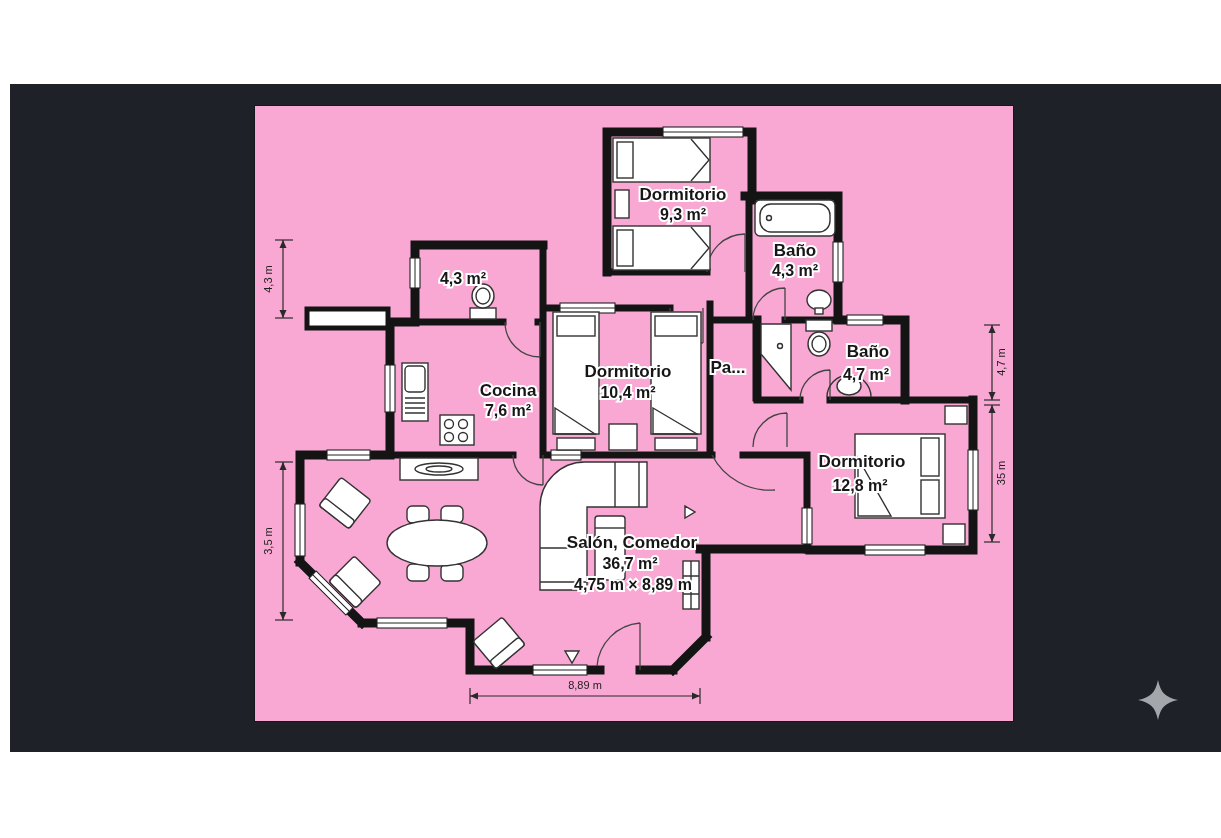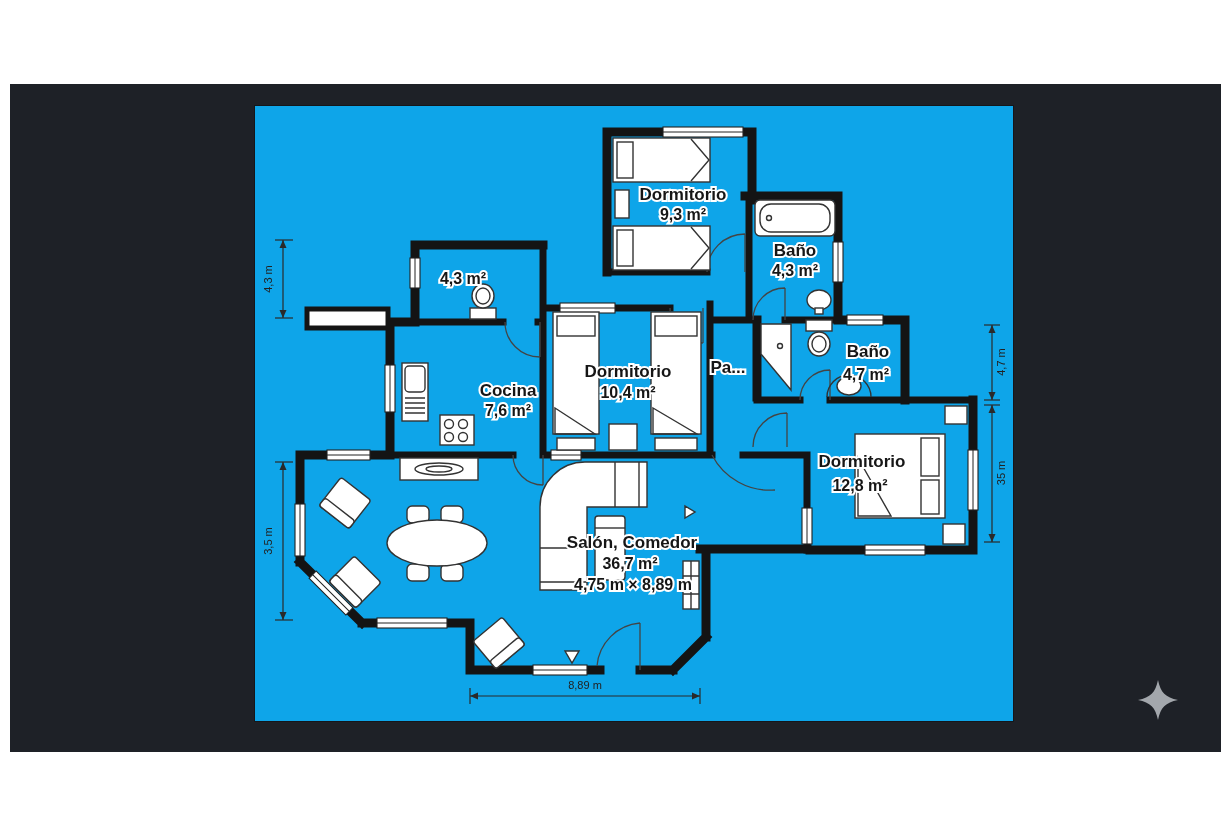--- a/index.html
+++ b/index.html
@@ -6,21 +6,21 @@
   body{
     width:1221px;height:838px;position:relative;overflow:hidden;
     background:#ffffff;font-family:"Liberation Sans", sans-serif;
   }
   .backdrop{
     position:absolute;left:10px;top:84px;width:1211px;height:668px;
     background:#1e2127;
   }
   .plan-canvas{
     position:absolute;left:255px;top:106px;width:758px;height:615px;
-    background:#0ea5e9;box-shadow:0 0 0 1px #15171b;
+    background:#f9a8d4;box-shadow:0 0 0 1px #15171b;
   }
   .plan-canvas svg{display:block;width:758px;height:615px;}
 
   
   .w9{stroke:#141414;stroke-width:9;fill:none;stroke-linecap:square;}
   .w7{stroke:#141414;stroke-width:7;fill:none;stroke-linecap:square;}
   .thin{stroke:#333;stroke-width:1.4;fill:none;}
   .thinf{stroke:#333;stroke-width:1.4;fill:#fff;}
   .door{stroke:#444;stroke-width:1.3;fill:none;}
   .win rect.frame{fill:#fff;stroke:#222;stroke-width:1.1;}

